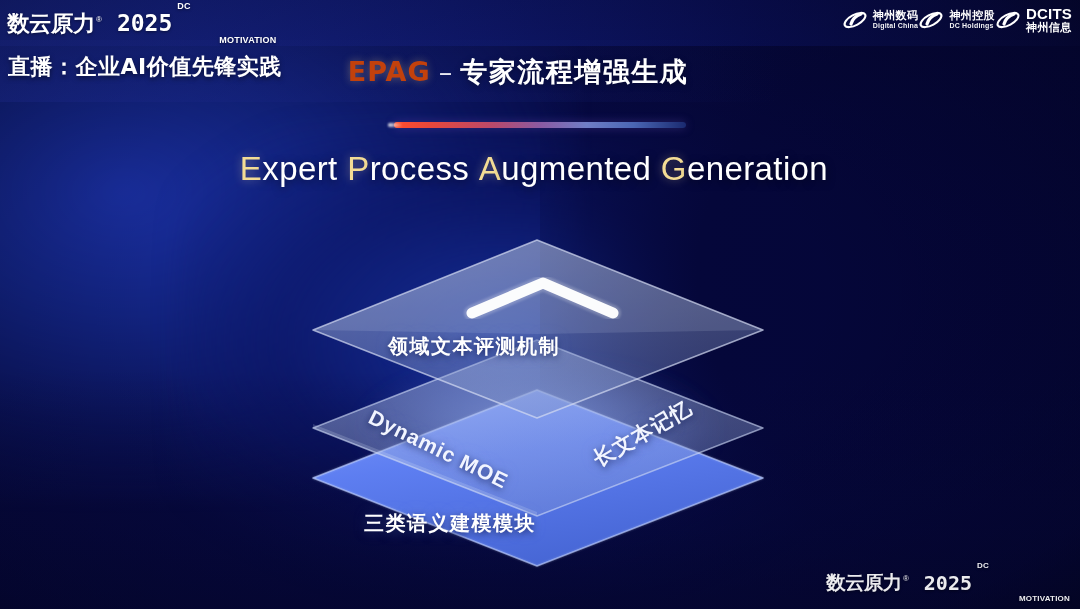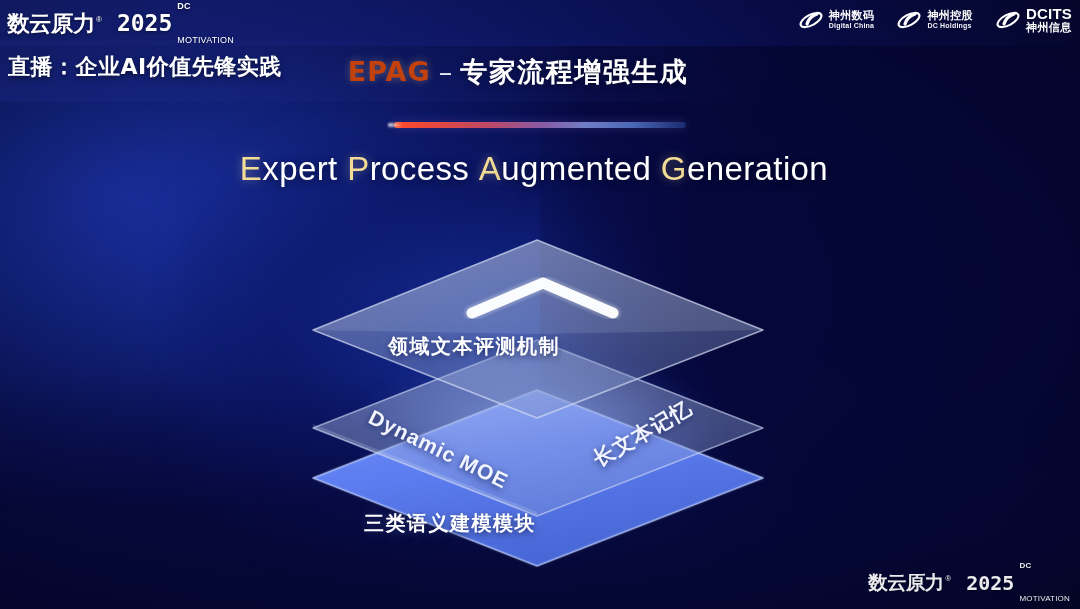--- a/index.html
+++ b/index.html
@@ -61,33 +61,33 @@
     transform:scaleX(1.02);
   }
   .logo-reg{ font-size:8px; line-height:14px; vertical-align:super; margin:0 1px 8px 0; }
   .logo-year{
     font-weight:700; font-size:23px; line-height:23px; letter-spacing:0px;
     font-family:"DejaVu Sans Mono","Liberation Mono",monospace;
     margin-left:12px;
   }
   .logo-sub{ display:flex; flex-direction:column; margin-left:3px; line-height:1;gap:24px; }
   .logo-sub .l1{ font-size:9px; font-weight:700; letter-spacing:.3px; }
-  .logo-sub .l2{ font-size:9px; font-weight:400; letter-spacing:.2px; margin-top:1px;}
+  .logo-sub .l2{ font-size:9px; font-weight:700; letter-spacing:.2px; margin-top:1px;margin-left:42px;}
 
   #live-label{
     position:absolute; left:8px; top:52px;
     font-size:22px; font-weight:800; color:#ffffff; letter-spacing:.5px;
     font-family:"DejaVu Sans","Liberation Sans",sans-serif;
     text-shadow:0 2px 5px rgba(0,0,0,.55);
     white-space:nowrap;
   }
 
   
   #partner-logos{
-    position:absolute; right:8px; top:6px; display:flex; gap:22px; align-items:center;
+    position:absolute; right:8px; top:6px; display:flex; align-items:center;
   }
   .partner{ display:flex; align-items:center; gap:5px; }
   .swirl{ width:26px; height:26px; position:relative; flex:0 0 26px; }
   .swirl svg{ display:block; }
   .partner-text{ display:flex; flex-direction:column; line-height:1.05; color:#fff; }
   .partner-text .pt-cn{ font-size:11px; font-weight:800; letter-spacing:.4px;
     font-family:"DejaVu Sans","Liberation Sans",sans-serif;}
   .partner-text .pt-en{ font-size:7px; font-weight:700; letter-spacing:.2px; opacity:.95; }
   .partner-text .pt-big{ font-size:15px; font-weight:800; letter-spacing:.2px;
     font-family:"Liberation Sans",sans-serif; }

